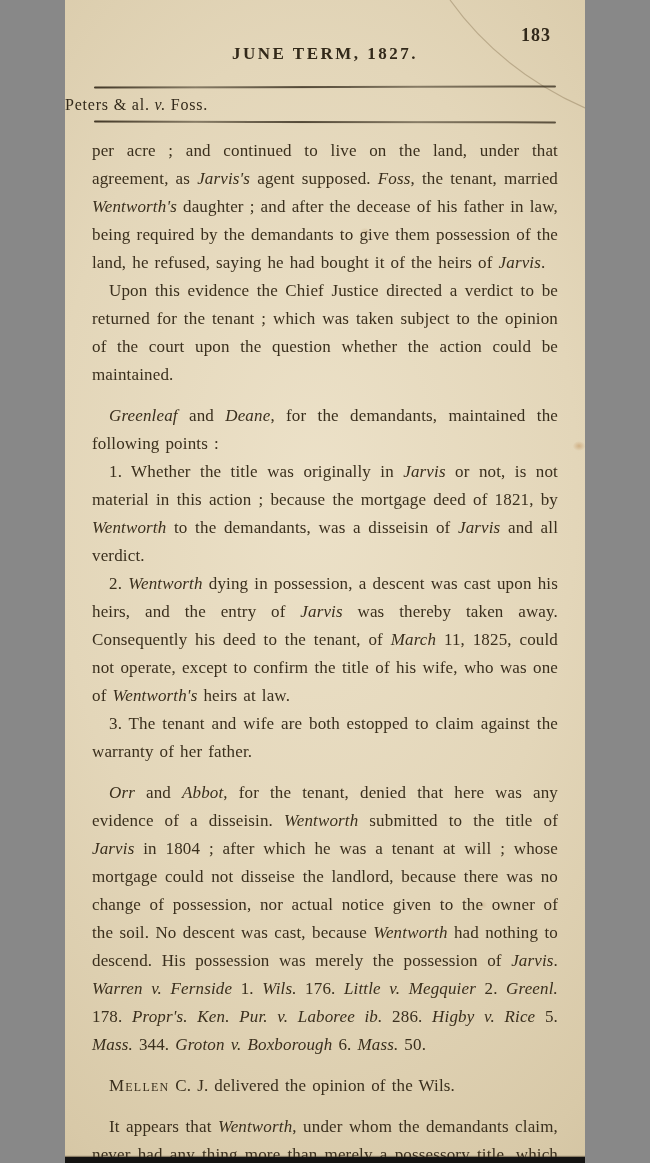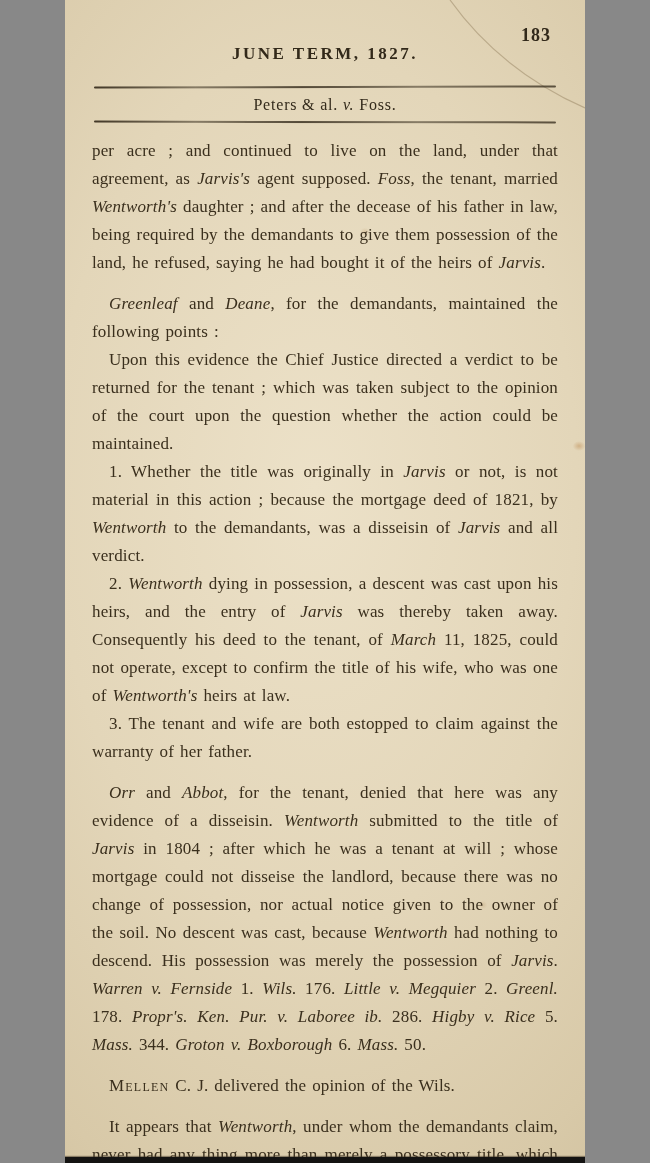--- a/index.html
+++ b/index.html
@@ -54,21 +54,21 @@
     background: linear-gradient(90deg,
       rgba(58,48,32,.95) 0%, rgba(58,48,32,.55) 22%,
       rgba(58,48,32,.85) 45%, rgba(58,48,32,.55) 70%,
       rgba(58,48,32,.8) 100%);
     transform: rotate(-0.12deg);
   }
   .rule-top { margin-top: 22px; }
   .rule-bottom { margin-top: 7px; transform: rotate(0.1deg); }
   .running-head {
     margin-top: 8px;
-    text-align: center;
+    text-align: left;
     font-size: 16px;
     letter-spacing: 0.8px;
     color: #332a1b;
   }
   
   .body-text {
     margin: 14px 27px 0 27px;
     font-size: 17px;
     line-height: 28px;
     text-align: justify;
@@ -102,22 +102,22 @@
     <span class="term">JUNE TERM, 1827.</span>
     <span class="pagenum">183</span>
   </div>
 
   <div class="rule rule-top"></div>
   <div class="running-head"><span>Peters &amp; al. </span><span class="it">v.</span><span> Foss.</span></div>
   <div class="rule rule-bottom"></div>
 
   <div class="body-text">
       <p class=""><span>per acre ; and continued to live on the land, under that agreement, as </span><span class="it">Jarvis's</span><span> agent supposed.   </span><span class="it">Foss</span><span>, the tenant, married </span><span class="it">Wentworth's</span><span> daughter ; and after the decease of his father in law, being required by the demandants to give them possession of the land, he refused, saying he had bought it of the heirs of </span><span class="it">Jarvis</span><span>.</span></p>
+      <p class="ind"><span>Upon this evidence the Chief Justice directed a verdict to be returned for the tenant ; which was taken subject to the opinion of the court upon the question whether the action could be maintained.</span></p>
       <p class="ind sp"><span class="it">Greenleaf</span><span> and </span><span class="it">Deane</span><span>, for the demandants, maintained the following points :</span></p>
-      <p class="ind"><span>Upon this evidence the Chief Justice directed a verdict to be returned for the tenant ; which was taken subject to the opinion of the court upon the question whether the action could be maintained.</span></p>
       <p class="ind"><span>1. Whether the title was originally in </span><span class="it">Jarvis</span><span> or not, is not material in this action ; because the mortgage deed of 1821, by </span><span class="it">Wentworth</span><span> to the demandants, was a disseisin of </span><span class="it">Jarvis</span><span> and all verdict.</span></p>
       <p class="ind"><span>2. </span><span class="it">Wentworth</span><span> dying in possession, a descent was cast upon his heirs, and the entry of </span><span class="it">Jarvis</span><span> was thereby taken away.   Consequently his deed to the tenant, of </span><span class="it">March</span><span> 11, 1825, could not operate, except to confirm the title of his wife, who was one of </span><span class="it">Wentworth's</span><span> heirs at law.</span></p>
       <p class="ind"><span>3. The tenant and wife are both estopped to claim against the warranty of her father.</span></p>
       <p class="ind sp"><span class="it">Orr</span><span> and </span><span class="it">Abbot</span><span>, for the tenant, denied that here was any evidence of a disseisin.   </span><span class="it">Wentworth</span><span> submitted to the title of </span><span class="it">Jarvis</span><span> in 1804 ; after which he was a tenant at will ; whose mortgage could not disseise the landlord, because there was no change of possession, nor actual notice given to the owner of the soil.   No descent was cast, because </span><span class="it">Wentworth</span><span> had nothing to descend.   His possession was merely the possession of </span><span class="it">Jarvis</span><span>.   </span><span class="it">Warren v. Fernside</span><span> 1. </span><span class="it">Wils.</span><span> 176.   </span><span class="it">Little v. Megquier</span><span> 2. </span><span class="it">Greenl.</span><span> 178.   </span><span class="it">Propr's. Ken. Pur. v. Laboree</span><span> </span><span class="it">ib.</span><span> 286.   </span><span class="it">Higby v. Rice</span><span> 5. </span><span class="it">Mass.</span><span> 344.   </span><span class="it">Groton v. Boxborough</span><span> 6. </span><span class="it">Mass.</span><span> 50.</span></p>
       <p class="ind sp"><span class="sc">Mellen</span><span> C. J. delivered the opinion of the Wils.</span></p>
       <p class="ind sp"><span>It appears that </span><span class="it">Wentworth</span><span>, under whom the demandants claim, never had any thing more than merely a possessory title, which he mortgaged to them in 1821 ; but he continued in the possession of</span></p>
     </div>
 
   <div class="bottom-edge"></div>
 </div>

